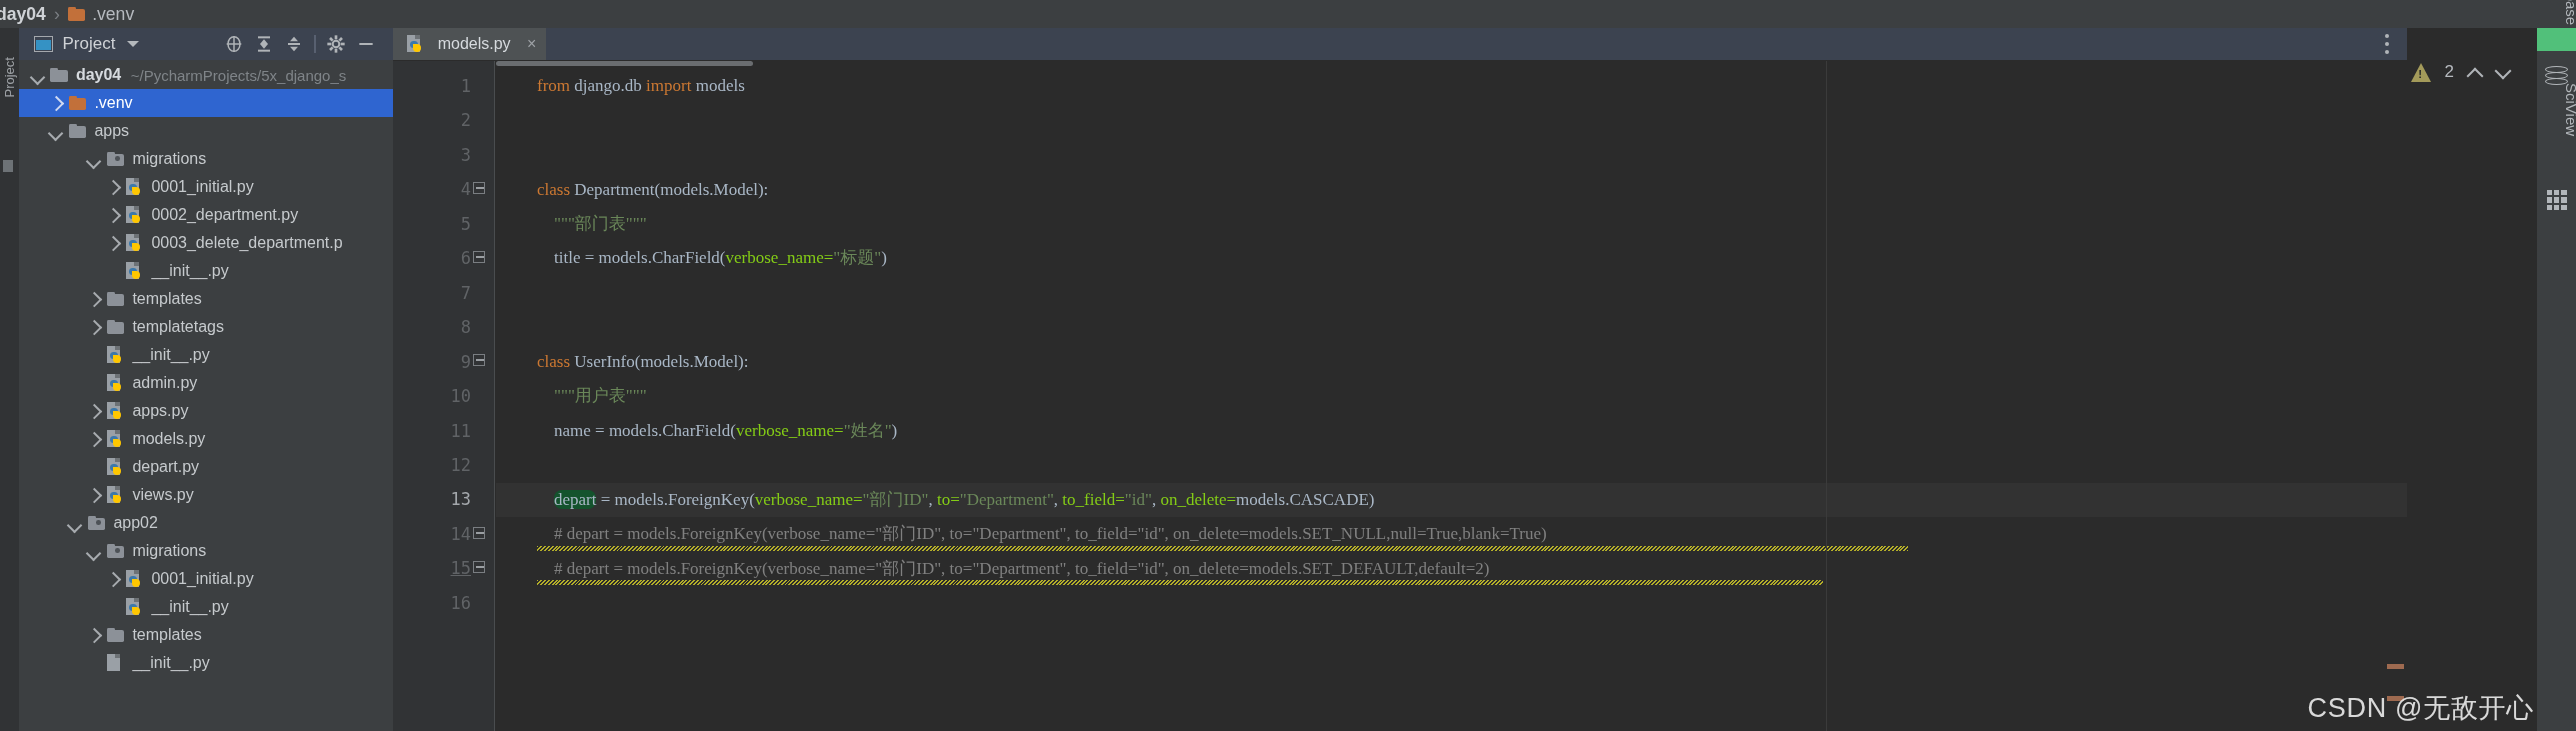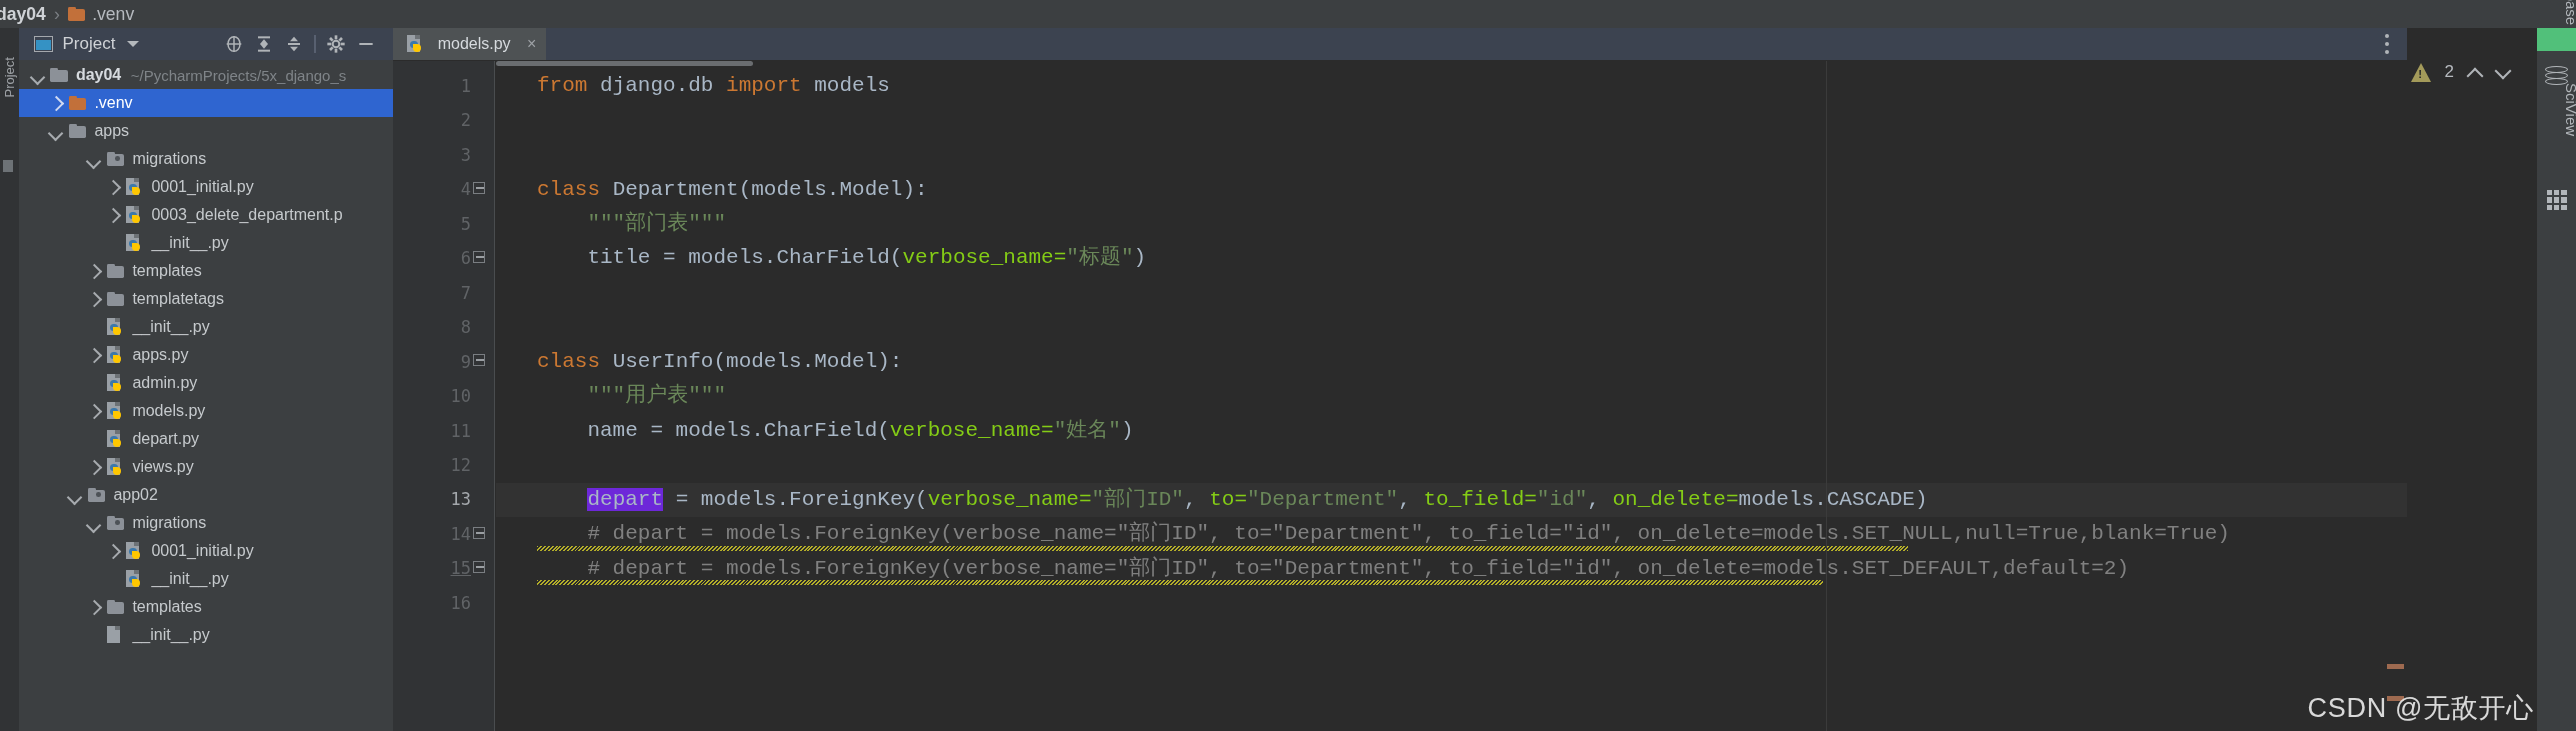--- a/index.html
+++ b/index.html
@@ -128,30 +128,30 @@
   .fold {
     position:absolute; left:80px; width:15px; height:15px;
   }
   .fold .box{ position:absolute; left:0; top:0; width:12px;height:12px;
       border:1.4px solid #7a7e82; }
   .fold .minus{ position:absolute; left:2.7px; top:5.4px; width:8px;height:1.4px; background:#9a9ea2; }
   .gutter-div { position:absolute; left:101px; top:0; width:1.4px; height:670px; background:#4a4d4f; }
 
   .code {
     position:absolute; left:103px; top:0; right:0; bottom:0;
-    font-family:Liberation Mono, monospace; font-size:21px; line-height:34px;
+    font-family:Liberation Serif, serif; font-size:17px; line-height:34px;
     white-space:pre;
   }
   .cl { position:absolute; left:41px; height:34px; }
   .kw { color:#cc7832; }
   .id { color:#a9b7c6; }
   .str { color:#6a8759; }
   .param { color:#84cc16; }
   .cmt { color:#808080; }
-  .hl { background:#6d28d9; }
+  .hl { background:#14532d;border-radius:8px; }
   .curline { position:absolute; left:0; right:0; height:34px; background:#323232; }
   .squig {
     position:absolute; height:4.7px;
     background-image: repeating-linear-gradient(135deg,#bbb529 0 1.4px, transparent 1.4px 2.7px);
     opacity:.95;
   }
 
   .scrollbar-h {
     position:absolute; left:103px; top:0px; height:5.4px; width:257px; background:#6a6d70; border-radius:2.7px;
   }
@@ -303,20 +303,31 @@
       </div>
       <div class="trow">
         <span style="width: 85px; flex: 0 0 auto;"></span>
         <span class="arrow right"></span>
         <span class="py-ico" style="margin-left: 4px;">
           <i class="pg"></i>
           <i class="corner"></i>
           <i class="sn1"></i>
           <i class="sn2"></i>
         </span>
+        <span class="tlabel">0002_department.py</span>
+      </div>
+      <div class="trow">
+        <span style="width: 85px; flex: 0 0 auto;"></span>
+        <span class="arrow right"></span>
+        <span class="py-ico" style="margin-left: 4px;">
+          <i class="pg"></i>
+          <i class="corner"></i>
+          <i class="sn1"></i>
+          <i class="sn2"></i>
+        </span>
         <span class="tlabel">0003_delete_department.p</span>
       </div>
       <div class="trow">
         <span style="width: 85px; flex: 0 0 auto;"></span>
         <span class="arrow none"></span>
         <span class="py-ico" style="margin-left: 4px;">
           <i class="pg"></i>
           <i class="corner"></i>
           <i class="sn1"></i>
           <i class="sn2"></i>
@@ -341,39 +352,39 @@
         <span class="py-ico" style="margin-left: 4px;">
           <i class="pg"></i>
           <i class="corner"></i>
           <i class="sn1"></i>
           <i class="sn2"></i>
         </span>
         <span class="tlabel">__init__.py</span>
       </div>
       <div class="trow">
         <span style="width: 66px; flex: 0 0 auto;"></span>
+        <span class="arrow none"></span>
+        <span class="py-ico" style="margin-left: 4px;">
+          <i class="pg"></i>
+          <i class="corner"></i>
+          <i class="sn1"></i>
+          <i class="sn2"></i>
+        </span>
+        <span class="tlabel">admin.py</span>
+      </div>
+      <div class="trow">
+        <span style="width: 66px; flex: 0 0 auto;"></span>
         <span class="arrow right"></span>
         <span class="py-ico" style="margin-left: 4px;">
           <i class="pg"></i>
           <i class="corner"></i>
           <i class="sn1"></i>
           <i class="sn2"></i>
         </span>
         <span class="tlabel">apps.py</span>
-      </div>
-      <div class="trow">
-        <span style="width: 66px; flex: 0 0 auto;"></span>
-        <span class="arrow none"></span>
-        <span class="py-ico" style="margin-left: 4px;">
-          <i class="pg"></i>
-          <i class="corner"></i>
-          <i class="sn1"></i>
-          <i class="sn2"></i>
-        </span>
-        <span class="tlabel">admin.py</span>
       </div>
       <div class="trow">
         <span style="width: 66px; flex: 0 0 auto;"></span>
         <span class="arrow right"></span>
         <span class="py-ico" style="margin-left: 4px;">
           <i class="pg"></i>
           <i class="corner"></i>
           <i class="sn1"></i>
           <i class="sn2"></i>
         </span>

